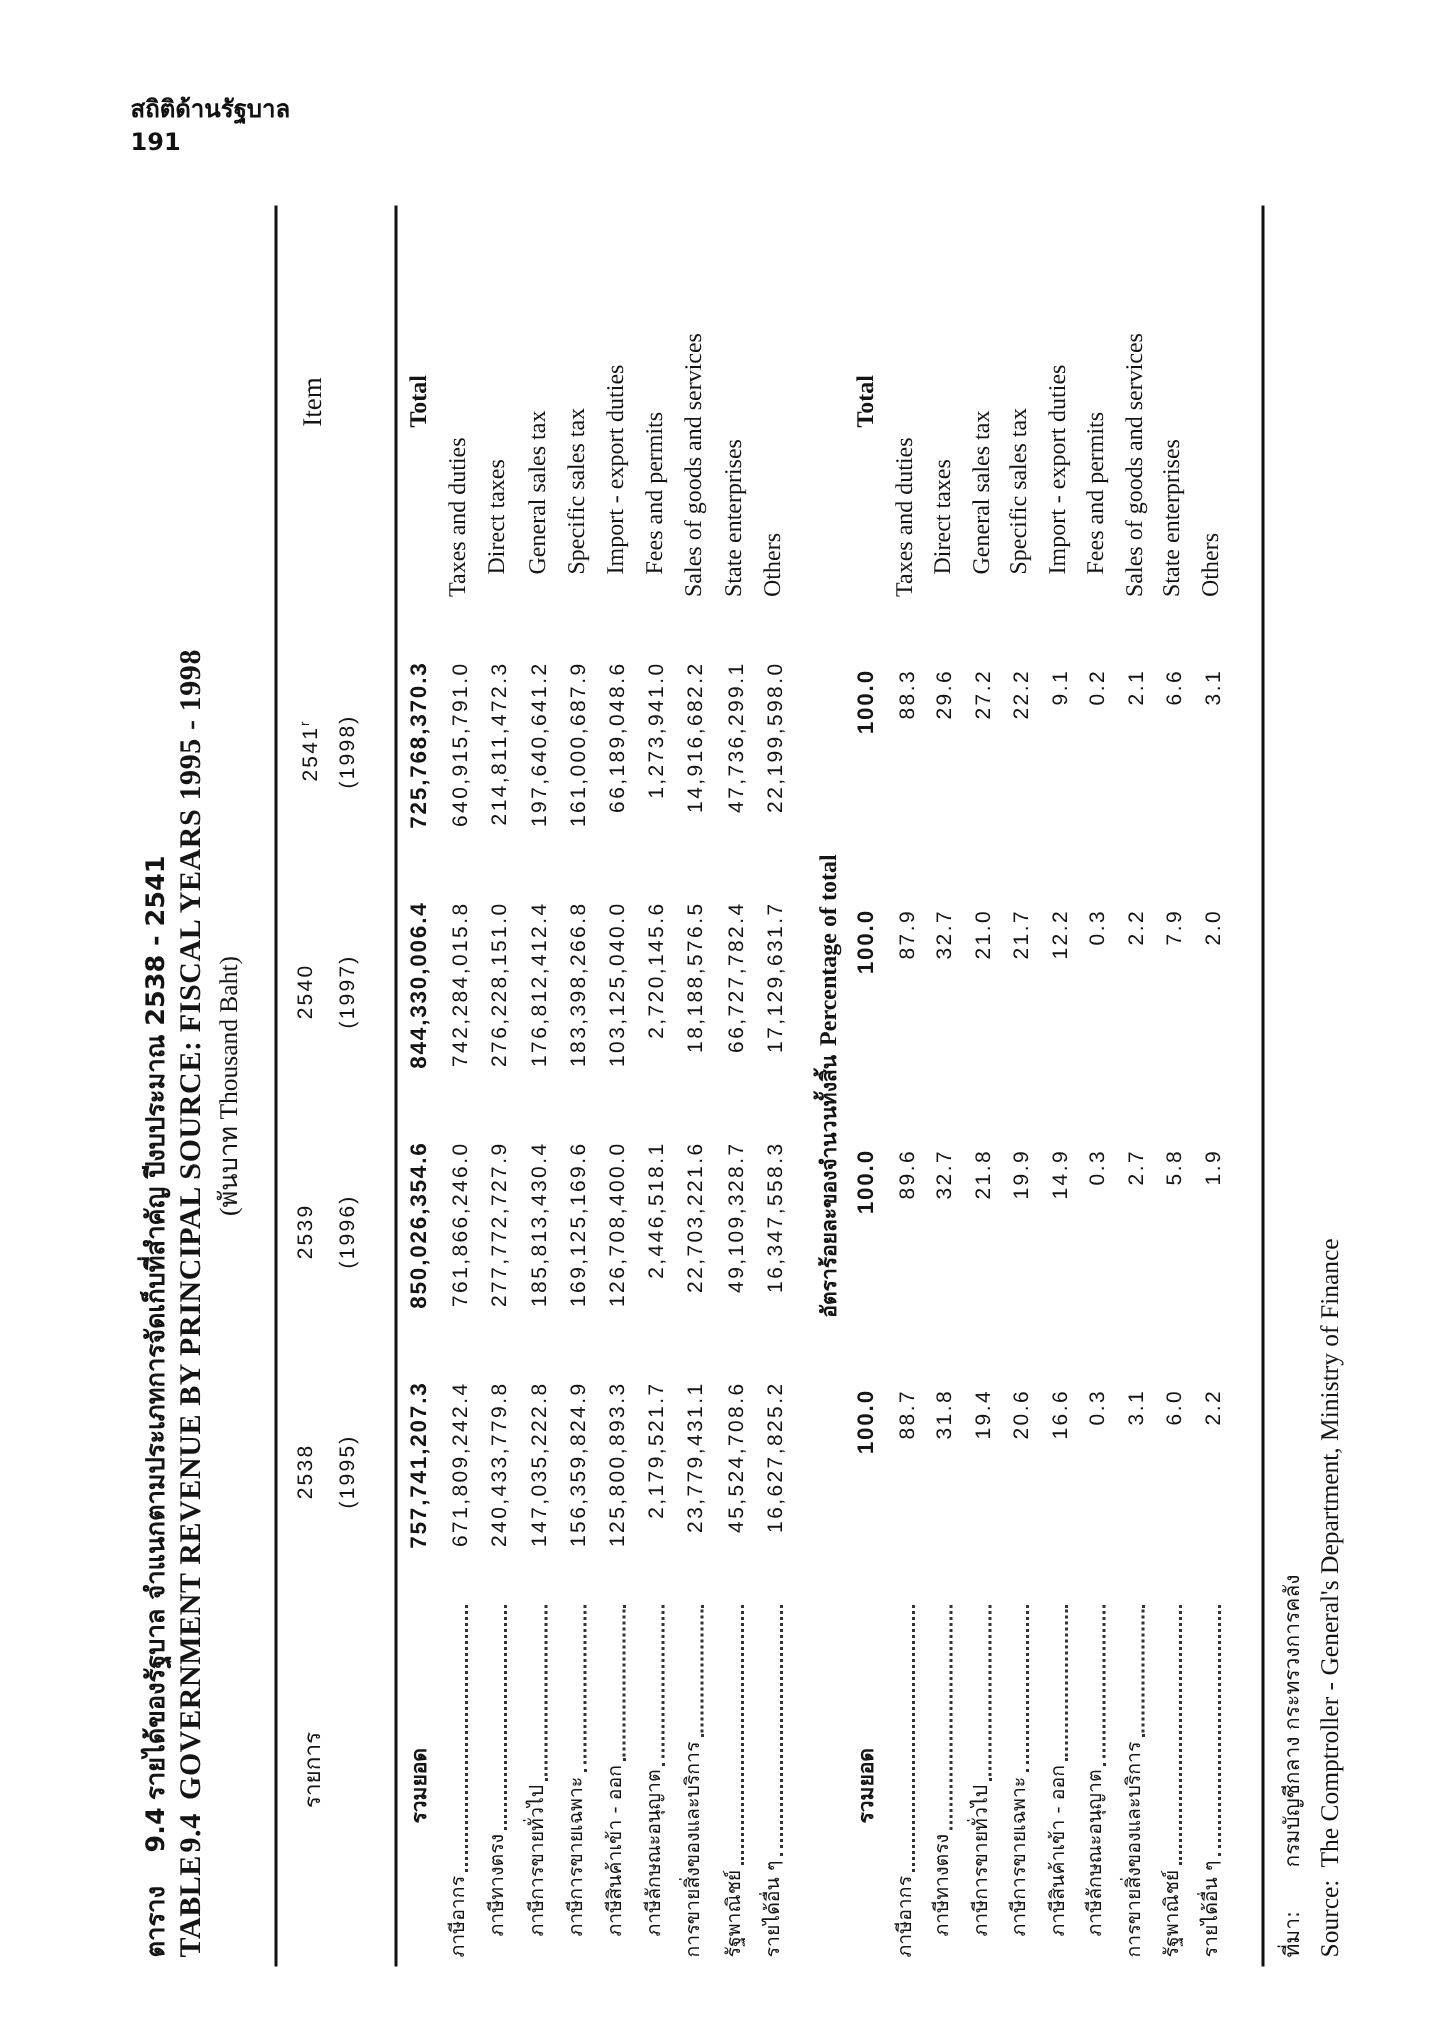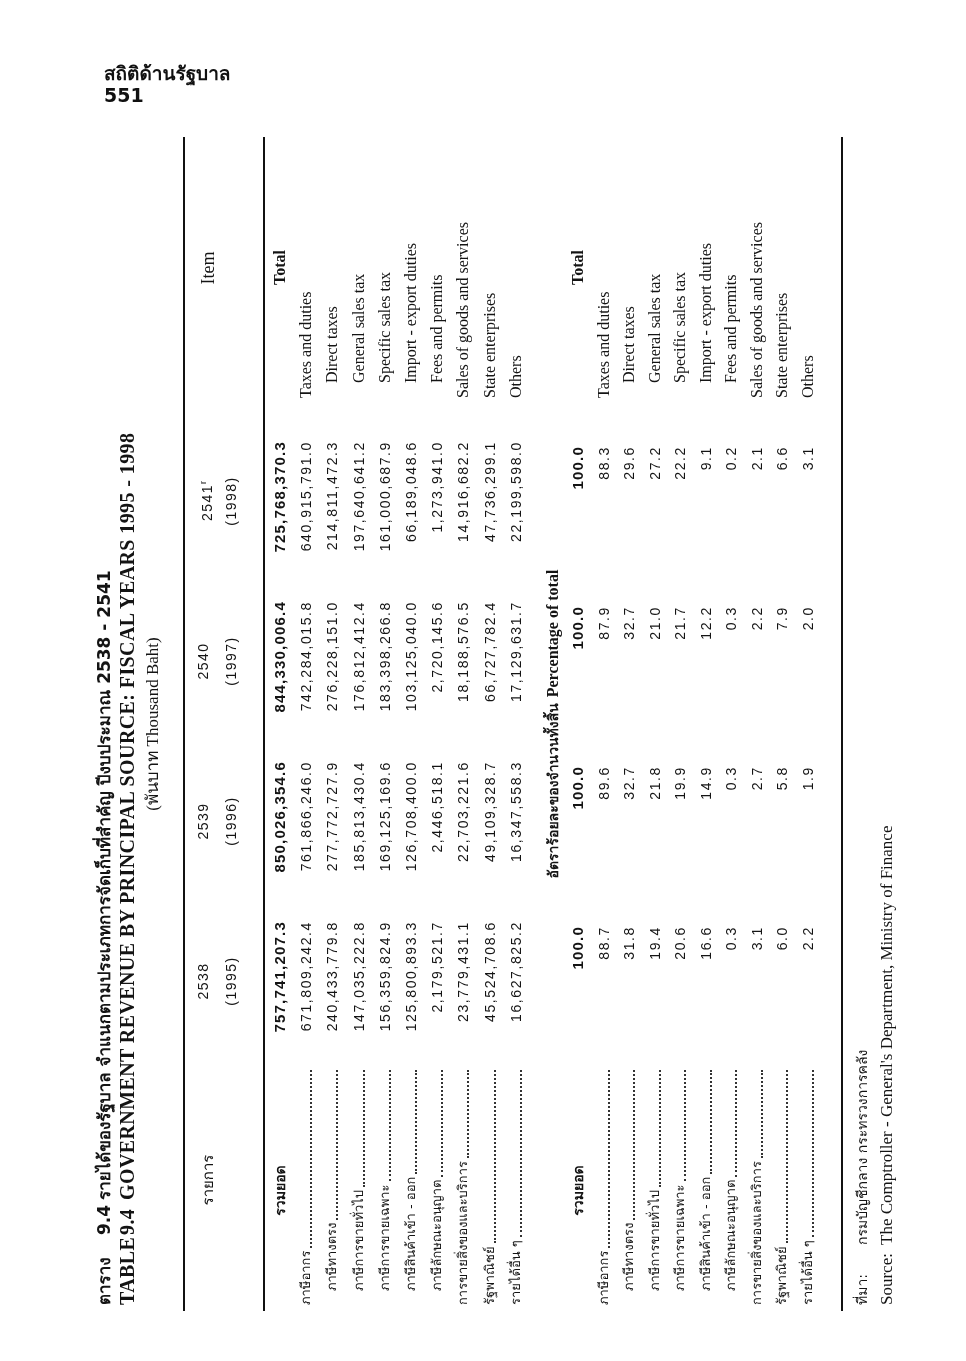--- a/index.html
+++ b/index.html
@@ -2,23 +2,23 @@
 <html><head>
 <meta charset="utf-8">
 <style>
   html, body { margin: 0; padding: 0; }
   body {
     width: 966px; height: 1361px; position: relative; overflow: hidden;
     background: #ffffff; color: #141414;
     font-family: "Liberation Serif", serif;
   }
   .page-head {
-    position: absolute; left: 104px; top: 62px;
+    position: absolute; left: 87px; top: 62px;
     font-family: "DejaVu Sans", sans-serif; font-weight: bold;
-    font-size: 19px; line-height: 22px; color: #111;
+    font-size: 16px; line-height: 22px; color: #111;
   }
   .page-head div { white-space: nowrap; }
 
   
   .rot {
     position: absolute; left: 80px; top: 1320px;
     width: 1190px; height: 840px;
     transform-origin: 0 0; transform: rotate(-90deg);
   }
   .t-line {
@@ -82,21 +82,21 @@
   .src { position: absolute; left: 15px; white-space: nowrap; line-height: 24px; }
   .src-th { top: 770px; font-family: "DejaVu Sans", sans-serif; font-size: 14px; }
   .src-en { top: 795px; font-size: 17px; }
   .src-label { display: inline-block; width: 60px; }
 </style>
 </head>
 <body>
 
 <div class="page-head">
   <div>สถิติด้านรัฐบาล</div>
-  <div>551</div>
+  <div>191</div>
 </div>
 
 <div class="rot" id="rot-page">
 
   <div class="t-line t-th">
     <span class="t-label">ตาราง</span><span class="t-num">9.4</span><span>รายได้ของรัฐบาล จำแนกตามประเภทการจัดเก็บที่สำคัญ ปีงบประมาณ 2538 - 2541</span>
   </div>
   <div class="t-line t-en">
     <span class="t-label">TABLE</span><span class="t-num">9.4</span><span>GOVERNMENT REVENUE BY PRINCIPAL SOURCE: FISCAL YEARS 1995 - 1998</span>
   </div>

